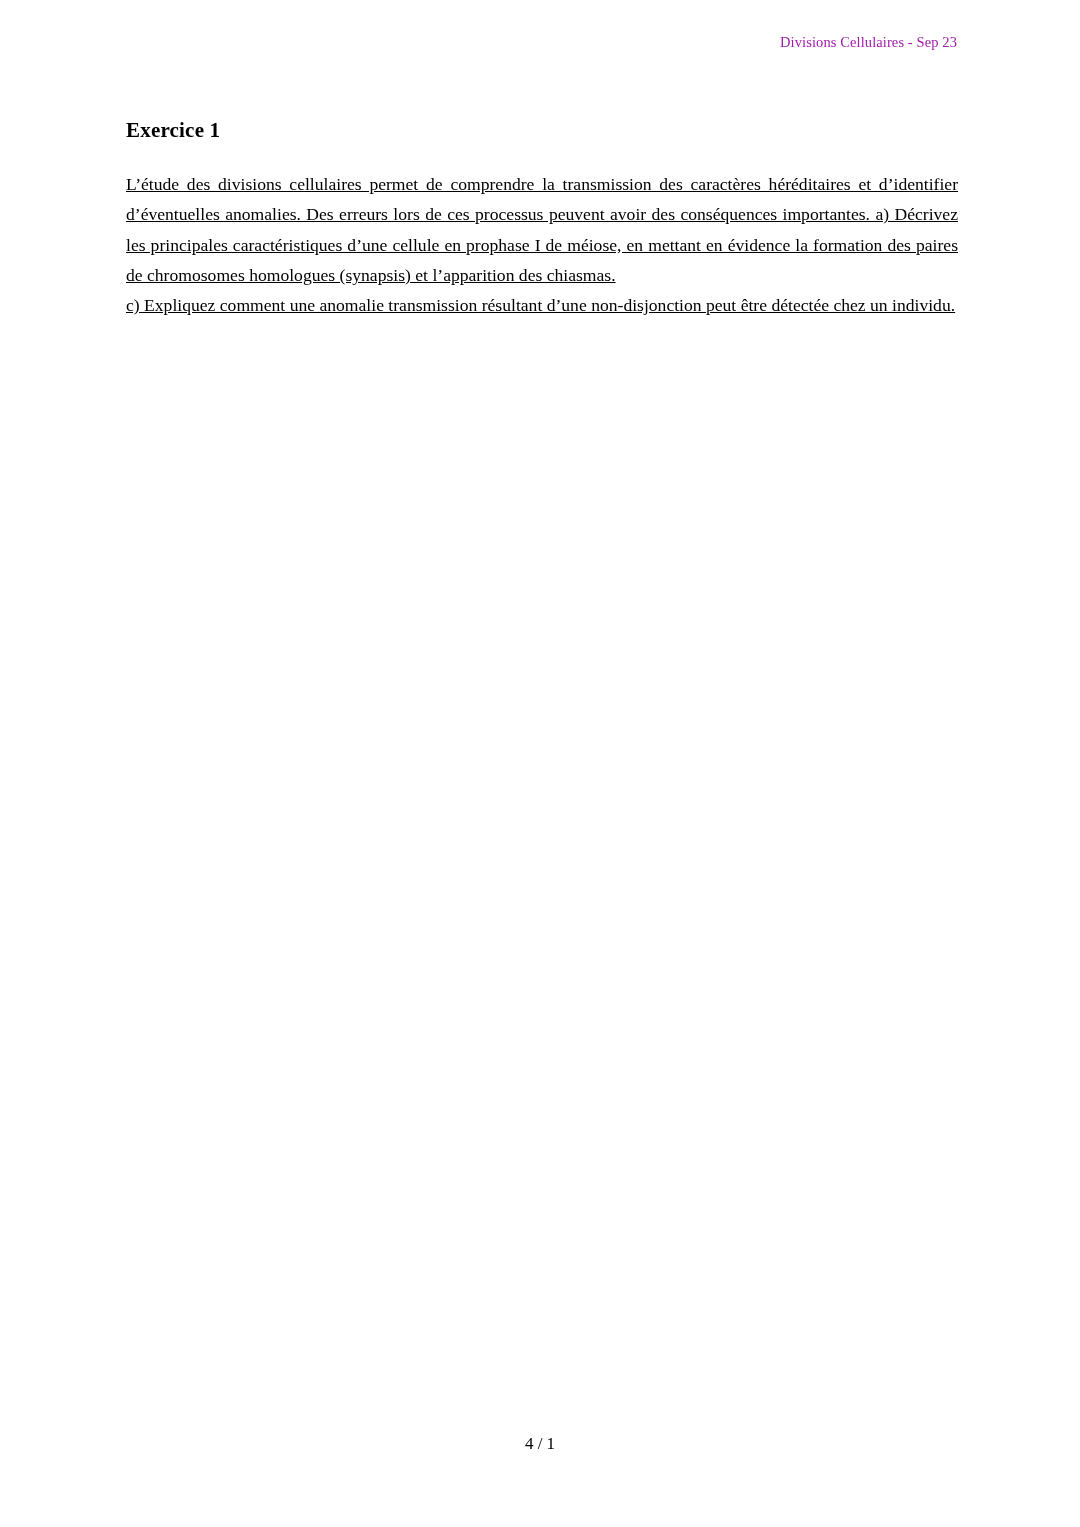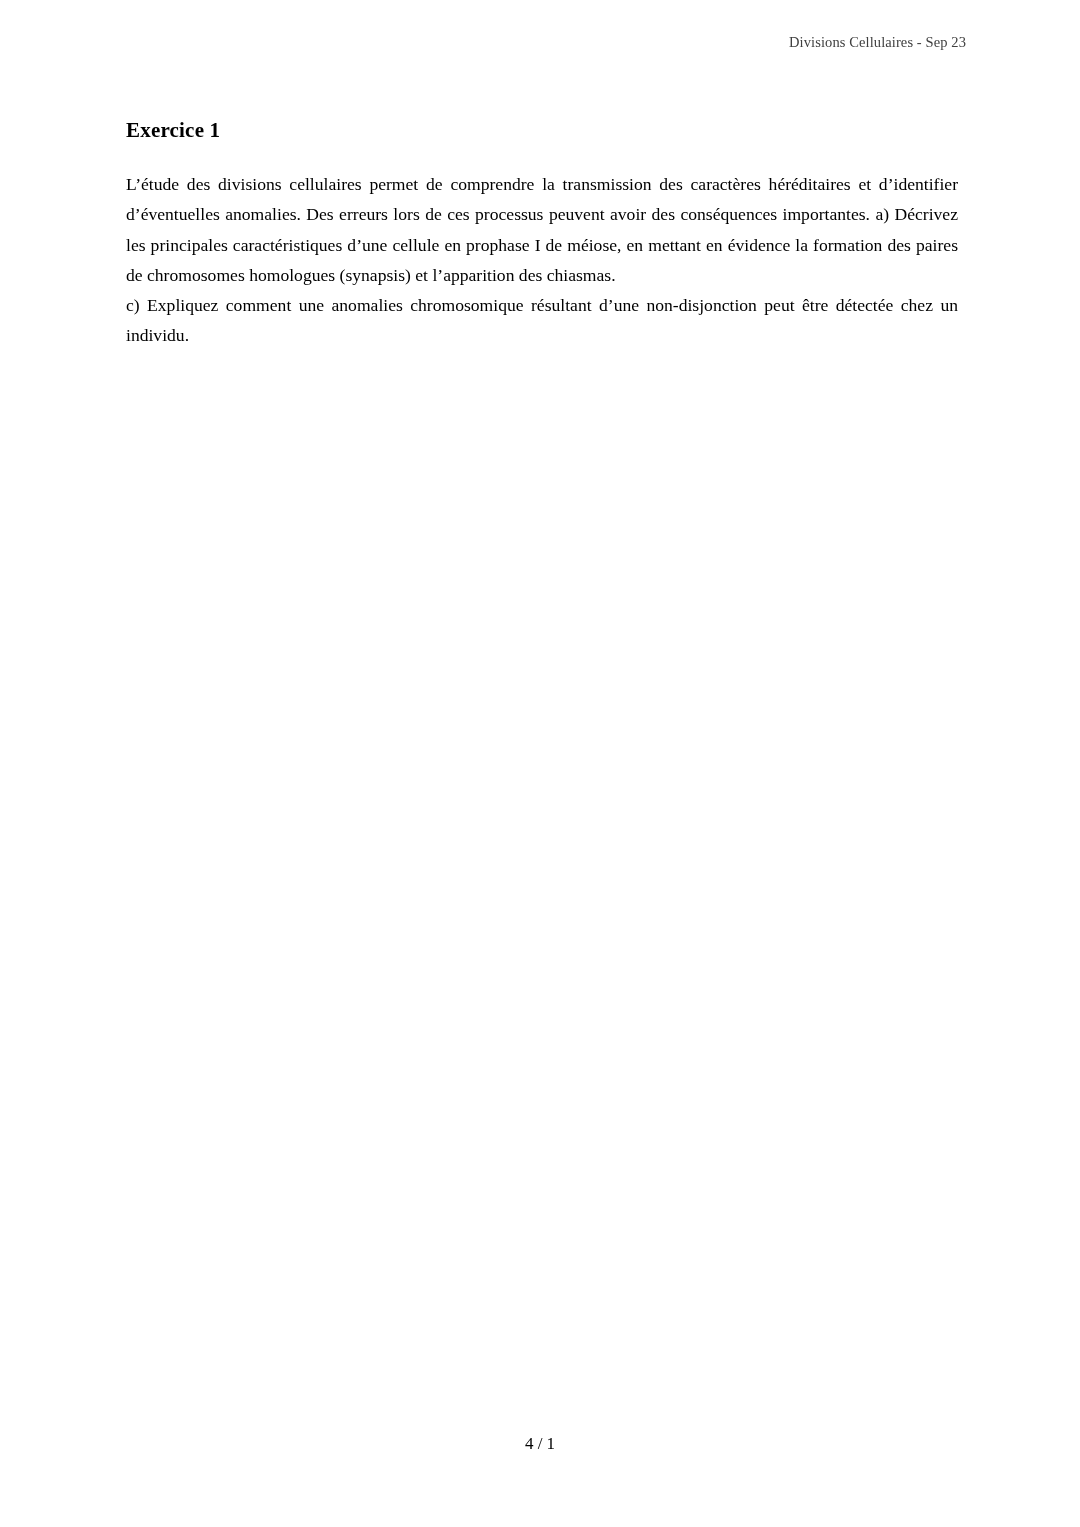--- a/index.html
+++ b/index.html
@@ -19,24 +19,24 @@
   .page {
     position: absolute;
     inset: 0;
     width: 1080px;
     height: 1527px;
   }
 
   .running-head {
     position: absolute;
     top: 34px;
-    right: 114px;
+    right: 123px;
     font-size: 14.5px;
     letter-spacing: 0.1px;
-    color: #404040;
+    color: #a21caf;
     white-space: nowrap;
   }
 
   .content {
     position: absolute;
     left: 126px;
     top: 118px;
     width: 832px;
   }
 
@@ -48,20 +48,21 @@
     line-height: 1.2;
   }
 
   .body-text {
     font-size: 17.6px;
     line-height: 1.72;
     text-align: justify;
     text-justify: inter-word;
     margin: 0;
     hyphens: manual;
+    text-decoration: underline;
   }
 
   .body-text p {
     margin: 0;
   }
 
   .para-a {
     text-align: justify;
   }
   .para-b {
@@ -87,20 +88,20 @@
 <div class="page">
 
   <div class="running-head">Divisions Cellulaires - Sep 23</div>
 
   <div class="content">
 
     <h1 class="exercise-title">Exercice 1</h1>
 
     <div class="body-text">
       <p class="para-a">L’étude des divisions cellulaires permet de comprendre la transmission des caractères héréditaires et d’identifier d’éventuelles anomalies. Des erreurs lors de ces processus peuvent avoir des conséquences importantes. a) Décrivez les principales caractéristiques d’une cellule en prophase I de méiose, en mettant en évidence la formation des paires de chromosomes homologues (synapsis) et l’apparition des chiasmas.</p>
-      <p class="para-c">c) Expliquez comment une anomalies chromosomique résultant d’une non-disjonction peut être détectée chez un individu.</p>
+      <p class="para-c">c) Expliquez comment une anomalie transmission résultant d’une non-disjonction peut être détectée chez un individu.</p>
     </div>
 
   </div>
 
   <div class="page-number">4 / 1</div>
 
 </div>
 
 </body></html>

